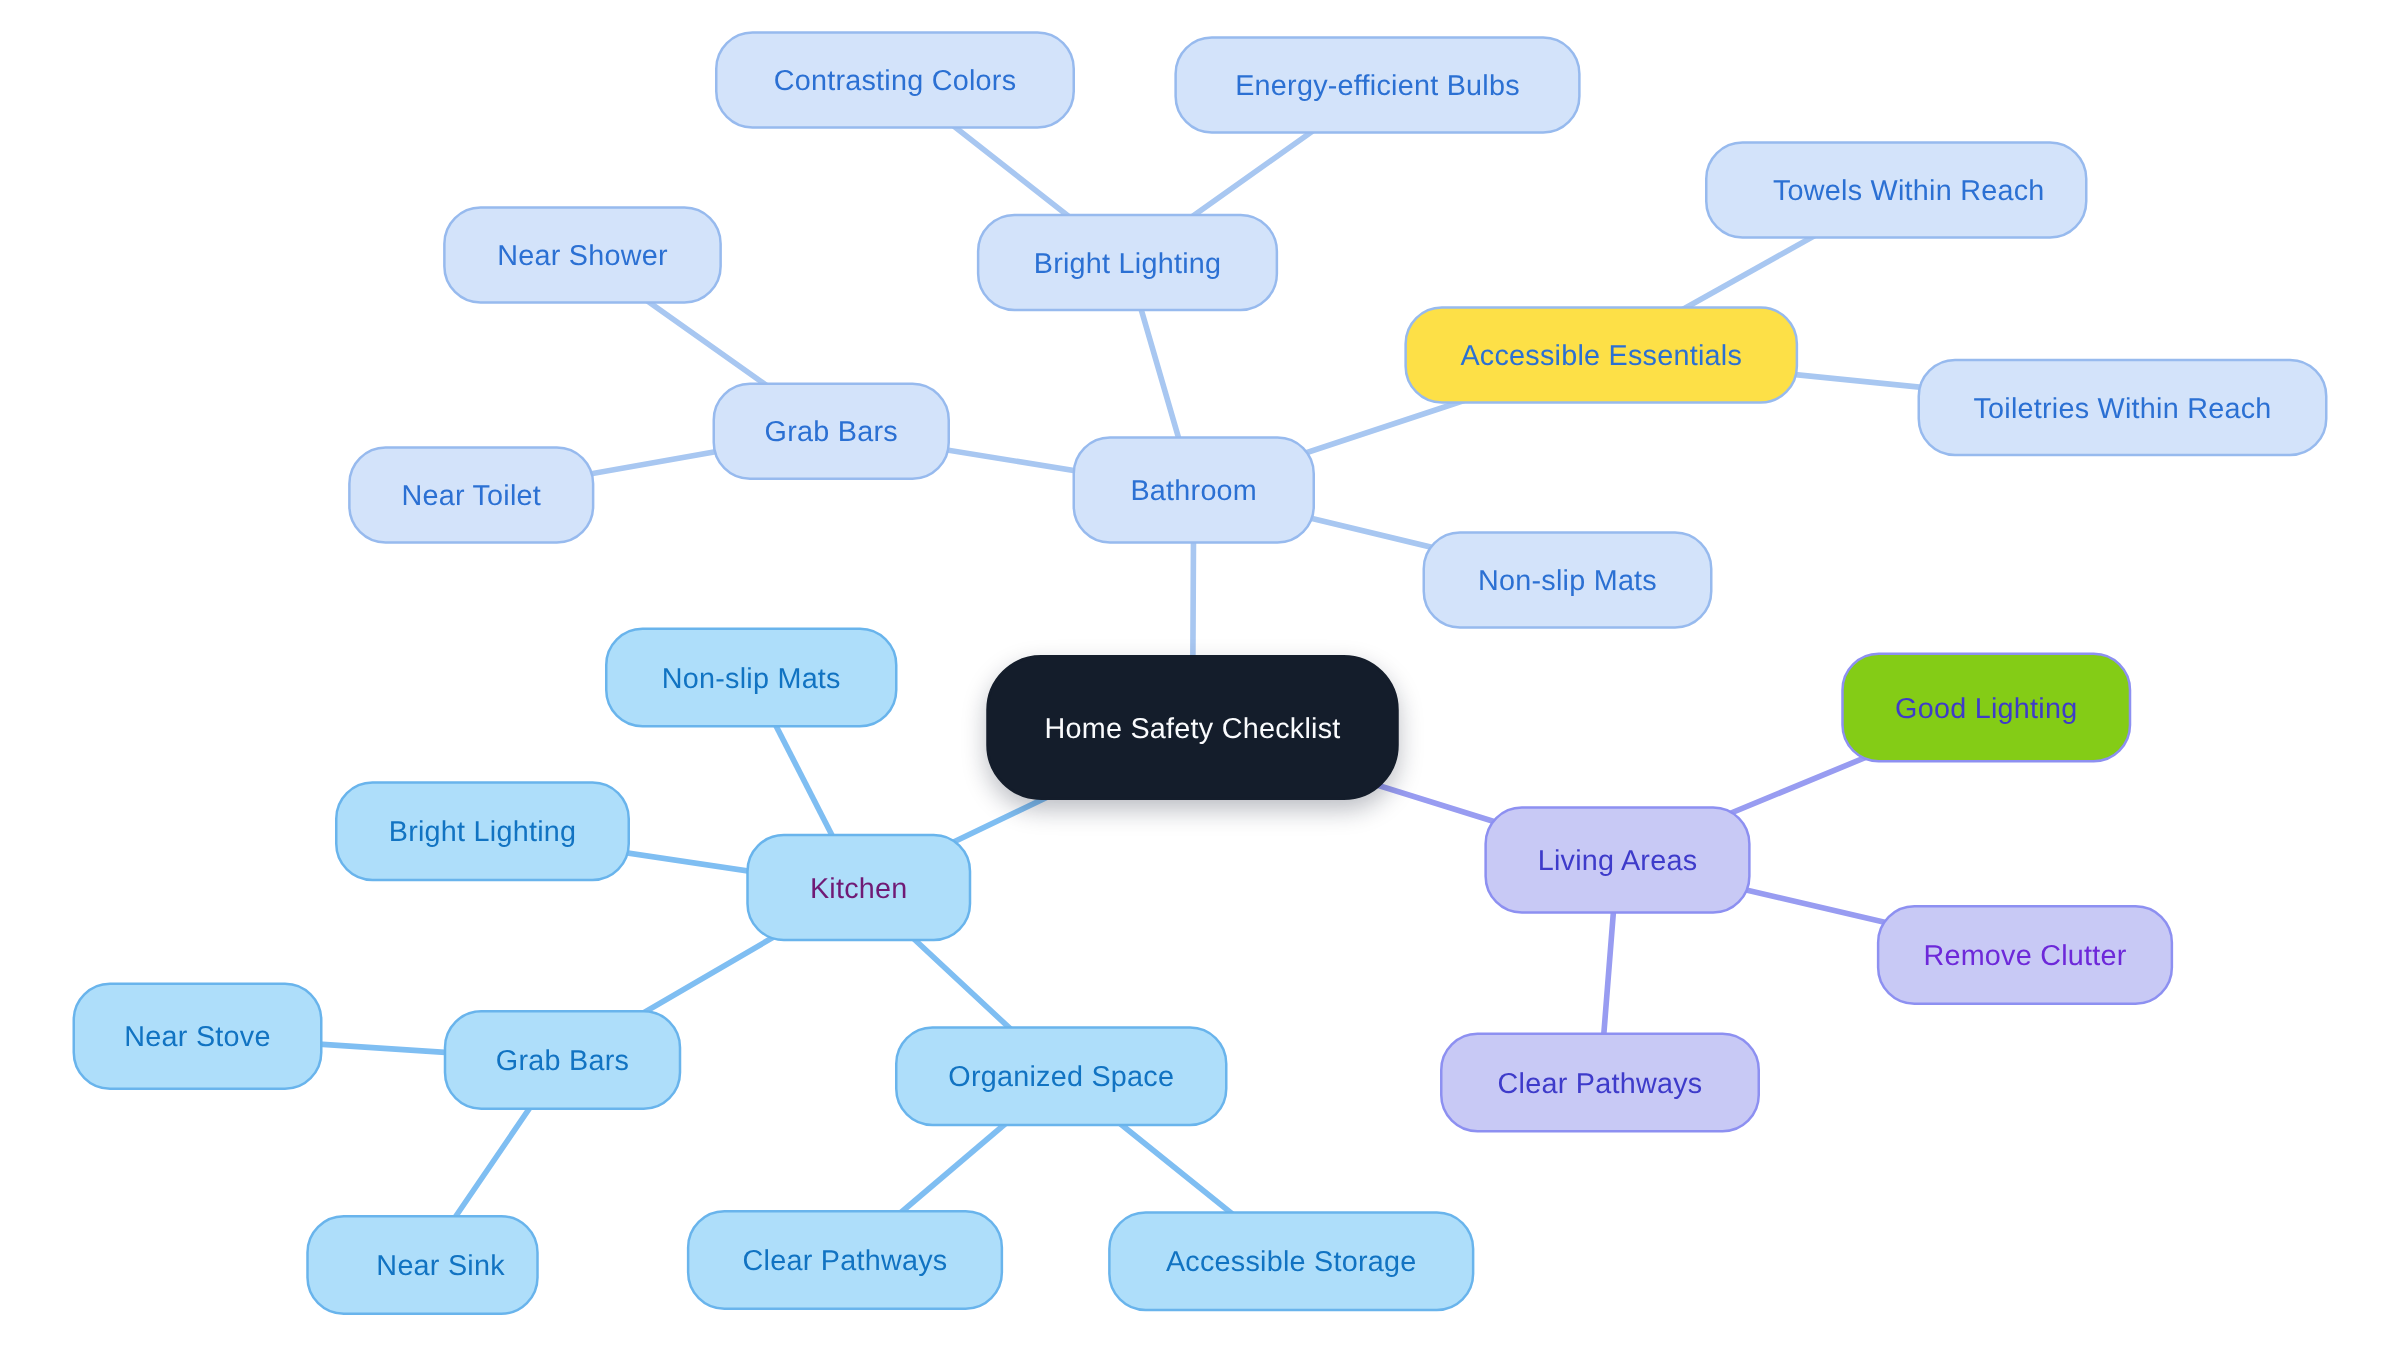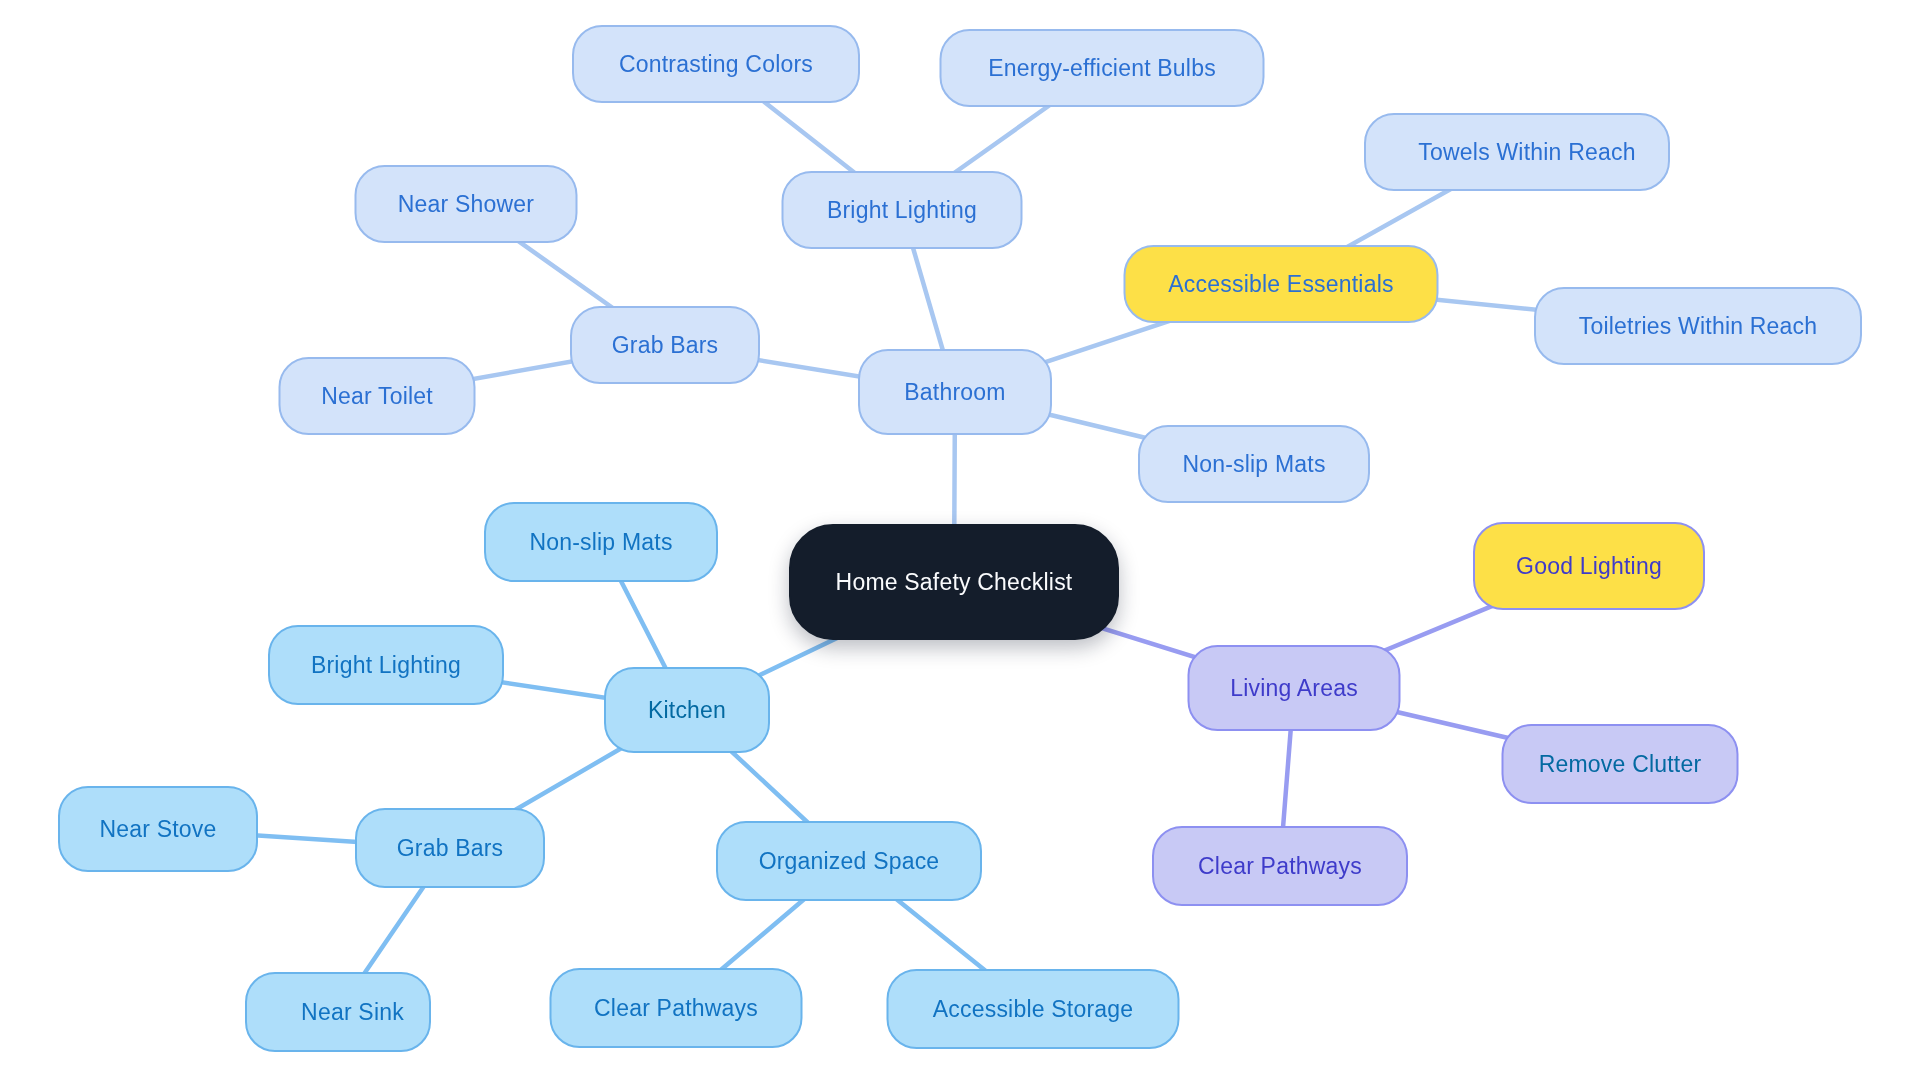--- a/index.html
+++ b/index.html
@@ -114,21 +114,21 @@
       </div>
       <div class="node" style="left: 1517px; top: 152px; width: 306px; height: 78px; background: rgb(211, 227, 250); border-color: rgb(151, 186, 238); color: rgb(43, 112, 211); padding-left: 20px;">
         <span>Towels Within Reach</span>
       </div>
       <div class="node" style="left: 1698px; top: 326px; width: 328px; height: 78px; background: rgb(211, 227, 250); border-color: rgb(151, 186, 238); color: rgb(43, 112, 211);">
         <span>Toiletries Within Reach</span>
       </div>
       <div class="node" style="left: 1254px; top: 464px; width: 232px; height: 78px; background: rgb(211, 227, 250); border-color: rgb(151, 186, 238); color: rgb(43, 112, 211);">
         <span>Non-slip Mats</span>
       </div>
-      <div class="node" style="left: 687px; top: 710px; width: 166px; height: 86px; background: rgb(174, 222, 250); border-color: rgb(105, 180, 236); color: #0369a1;">
+      <div class="node" style="left: 687px; top: 710px; width: 180px; height: 86px; background: rgb(174, 222, 250); border-color: rgb(105, 180, 236); color: #701a75;">
         <span>Kitchen</span>
       </div>
       <div class="node" style="left: 601px; top: 542px; width: 234px; height: 80px; background: rgb(174, 222, 250); border-color: rgb(105, 180, 236); color: rgb(17, 115, 194);">
         <span>Non-slip Mats</span>
       </div>
       <div class="node" style="left: 386px; top: 665px; width: 236px; height: 80px; background: rgb(174, 222, 250); border-color: rgb(105, 180, 236); color: rgb(17, 115, 194);">
         <span>Bright Lighting</span>
       </div>
       <div class="node" style="left: 450px; top: 848px; width: 190px; height: 80px; background: rgb(174, 222, 250); border-color: rgb(105, 180, 236); color: rgb(17, 115, 194);">
         <span>Grab Bars</span>
@@ -144,23 +144,23 @@
       </div>
       <div class="node" style="left: 676px; top: 1008px; width: 253px; height: 80px; background: rgb(174, 222, 250); border-color: rgb(105, 180, 236); color: rgb(17, 115, 194);">
         <span>Clear Pathways</span>
       </div>
       <div class="node" style="left: 1033px; top: 1009px; width: 293px; height: 80px; background: rgb(174, 222, 250); border-color: rgb(105, 180, 236); color: rgb(17, 115, 194);">
         <span>Accessible Storage</span>
       </div>
       <div class="node" style="left: 1294px; top: 688px; width: 213px; height: 86px; background: rgb(200, 201, 245); border-color: rgb(141, 144, 241); color: rgb(62, 59, 202);">
         <span>Living Areas</span>
       </div>
-      <div class="node" style="left: 1589px; top: 566px; width: 232px; height: 88px; background: #fde047; border-color: rgb(141, 144, 241); color: rgb(62, 59, 202); justify-content: center;">
+      <div class="node" style="left: 1589px; top: 566px; width: 232px; height: 88px; background: #84cc16; border-color: rgb(141, 144, 241); color: rgb(62, 59, 202); justify-content: center;">
         <span>Good Lighting</span>
       </div>
-      <div class="node" style="left: 1620px; top: 764px; width: 237px; height: 80px; background: rgb(200, 201, 245); border-color: rgb(141, 144, 241); color: #0369a1;">
+      <div class="node" style="left: 1620px; top: 764px; width: 237px; height: 80px; background: rgb(200, 201, 245); border-color: rgb(141, 144, 241); color: #6d28d9;">
         <span>Remove Clutter</span>
       </div>
       <div class="node" style="left: 1280px; top: 866px; width: 256px; height: 80px; background: rgb(200, 201, 245); border-color: rgb(141, 144, 241); color: rgb(62, 59, 202);">
         <span>Clear Pathways</span>
       </div>
     </div>
 </div>
 
 </body></html>

